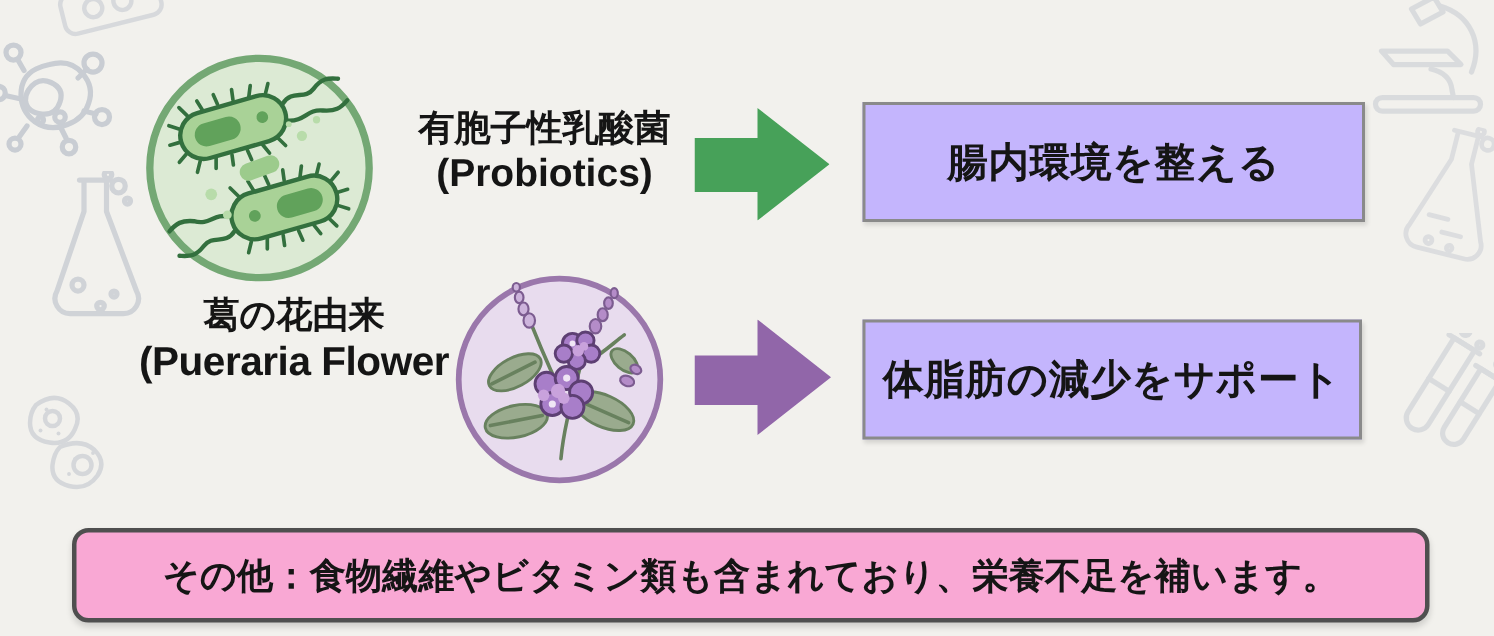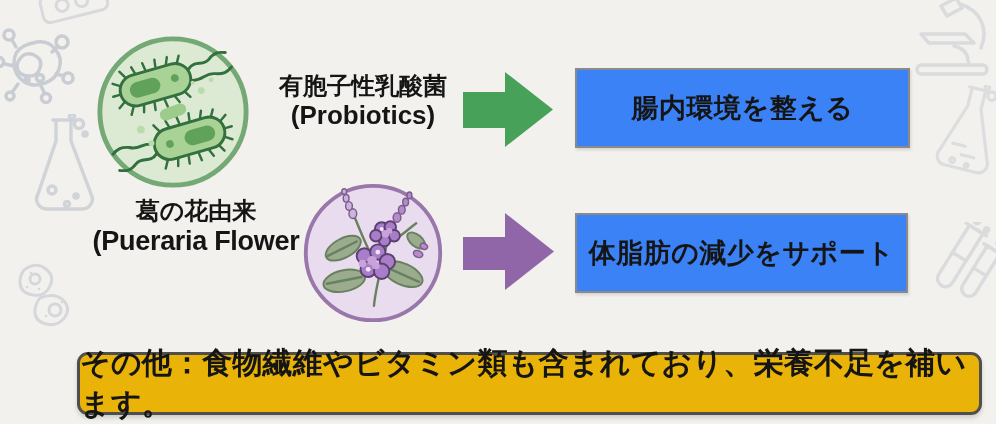--- a/index.html
+++ b/index.html
@@ -6,29 +6,29 @@
   body{font-family:"Liberation Sans","DejaVu Sans",sans-serif;}
   .canvas{position:relative;width:996px;height:424px;background:#f2f1ed;overflow:hidden;
           color:#151515;font-weight:700;}
   .doodle{position:absolute;pointer-events:none;}
   .badge{position:absolute;}
   .ing-label{position:absolute;text-align:center;line-height:1.22;}
   .ing-label .jp1{font-size:24px;}
   .ing-label .jp2{font-size:26px;}
   .ing-label .en{font-size:27px;letter-spacing:-0.3px;}
   .arrow{position:absolute;}
-  .effect-box{position:absolute;background:#3b82f6;border:2px solid #8a8a8a;
+  .effect-box{position:absolute;background:#c4b5fd;border:2px solid #8a8a8a;
               box-shadow:1px 2px 3px rgba(0,0,0,.13);
               display:flex;align-items:center;justify-content:center;
               font-size:27px;letter-spacing:0.5px;text-align:right;}
   .footer-box{position:absolute;left:48px;top:352px;width:899px;height:57px;
-              background:#eab308;border:3px solid #4f4f4f;border-radius:11px;
+              background:#f9a8d4;border:3px solid #4f4f4f;border-radius:11px;
               box-shadow:0 3px 4px rgba(0,0,0,.15);
               display:flex;align-items:center;justify-content:center;
-              font-size:30px;letter-spacing:0.2px;margin-left:29px;}
+              font-size:24px;letter-spacing:0.2px;}
 </style>
 </head>
 <body>
 
 <div class="canvas">
 
   <svg class="doodle" style="left:36px;top:-18px;transform:rotate(-14deg);opacity:.55" width="80" height="42" viewBox="0 0 80 42">
     <g stroke="#c2c7cf" stroke-width="3" fill="none" stroke-linejoin="round">
       <rect x="5" y="7" width="66" height="27" rx="7"></rect>
       <circle cx="26" cy="20" r="6"></circle>

